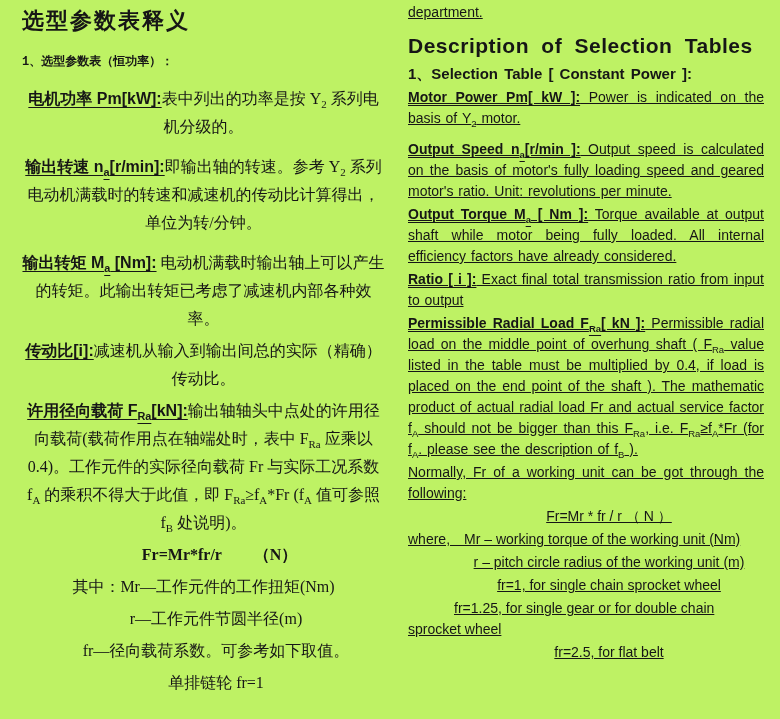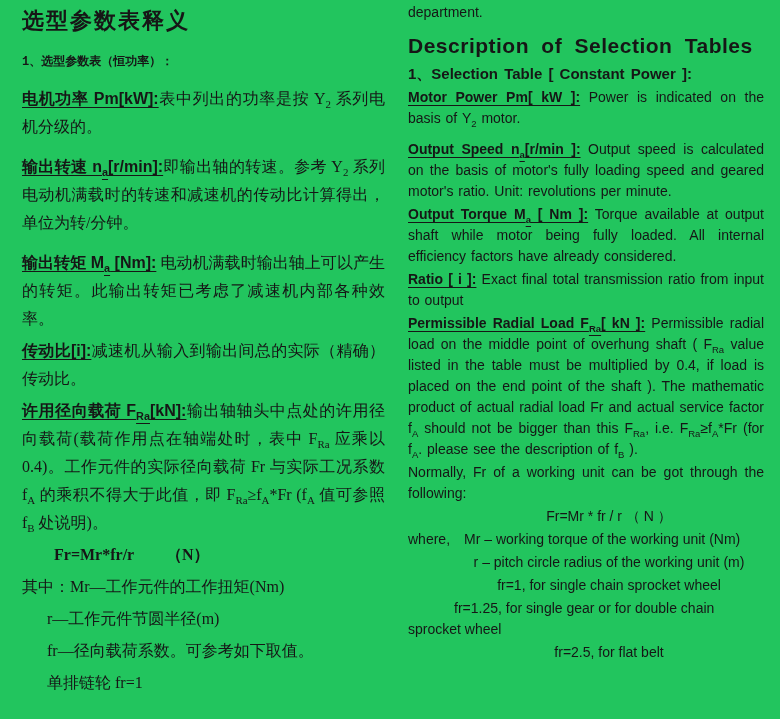--- a/index.html
+++ b/index.html
@@ -3,21 +3,21 @@
 <meta charset="utf-8">
 <style>
   * { box-sizing: border-box; }
   html, body { margin: 0; padding: 0; }
   body {
     width: 780px; height: 719px;
     background: #ffffff;
     overflow: hidden;
     font-family: "Liberation Sans", "DejaVu Sans", sans-serif;
   }
-  .page { position: relative; width: 780px; height: 719px; background: #22c55e; color: #161616; }
+  .page { position: relative; width: 780px; height: 719px; background: #bef264; color: #161616; }
 
   .col { position: absolute; top: 0; }
   .col-left {
     left: 22px; top: 6px; width: 363px;
     font-family: "Liberation Serif", "DejaVu Serif", serif;
     font-size: 16px; line-height: 28px;
   }
   .col-right {
     left: 408px; top: 2px; width: 356px;
     font-family: "Liberation Sans", "DejaVu Sans", sans-serif;
@@ -34,22 +34,22 @@
     font-family: Liberation Mono, monospace;
     font-weight: 700; font-size: 12px; line-height: 29px; margin: 0 0 8px;
   }
   .h2 {
     font-weight: 700; font-size: 21px; line-height: 26px;
     letter-spacing: 0.5px; word-spacing: 6px;
     margin: 10px 0 4px;
   }
   .subh-en { font-weight: 700; font-size: 15px; line-height: 21px; word-spacing: 2px; margin: 0 0 3px; }
 
-  .col-left  .blk { margin: 0 0 4px; }
-  .col-right .blk { margin: 0 0 2px; }
+  .col-left  .blk { margin: 0 0 4px; text-align: center; }
+  .col-right .blk { margin: 0 0 2px; text-decoration: underline; }
   .para { text-align: justify; }
   .line { text-align: left; word-spacing: 0; }
 
   .b { font-weight: 700; }
   .u { text-decoration: underline; text-underline-offset: 3px; }
   .fs { font-family: "Liberation Sans", "DejaVu Sans", sans-serif; }
   sub { font-size: 68%; line-height: 0; }
 
   .gap  { margin-top: 10px !important; }
   .gapL { margin-top: 12px !important; }

